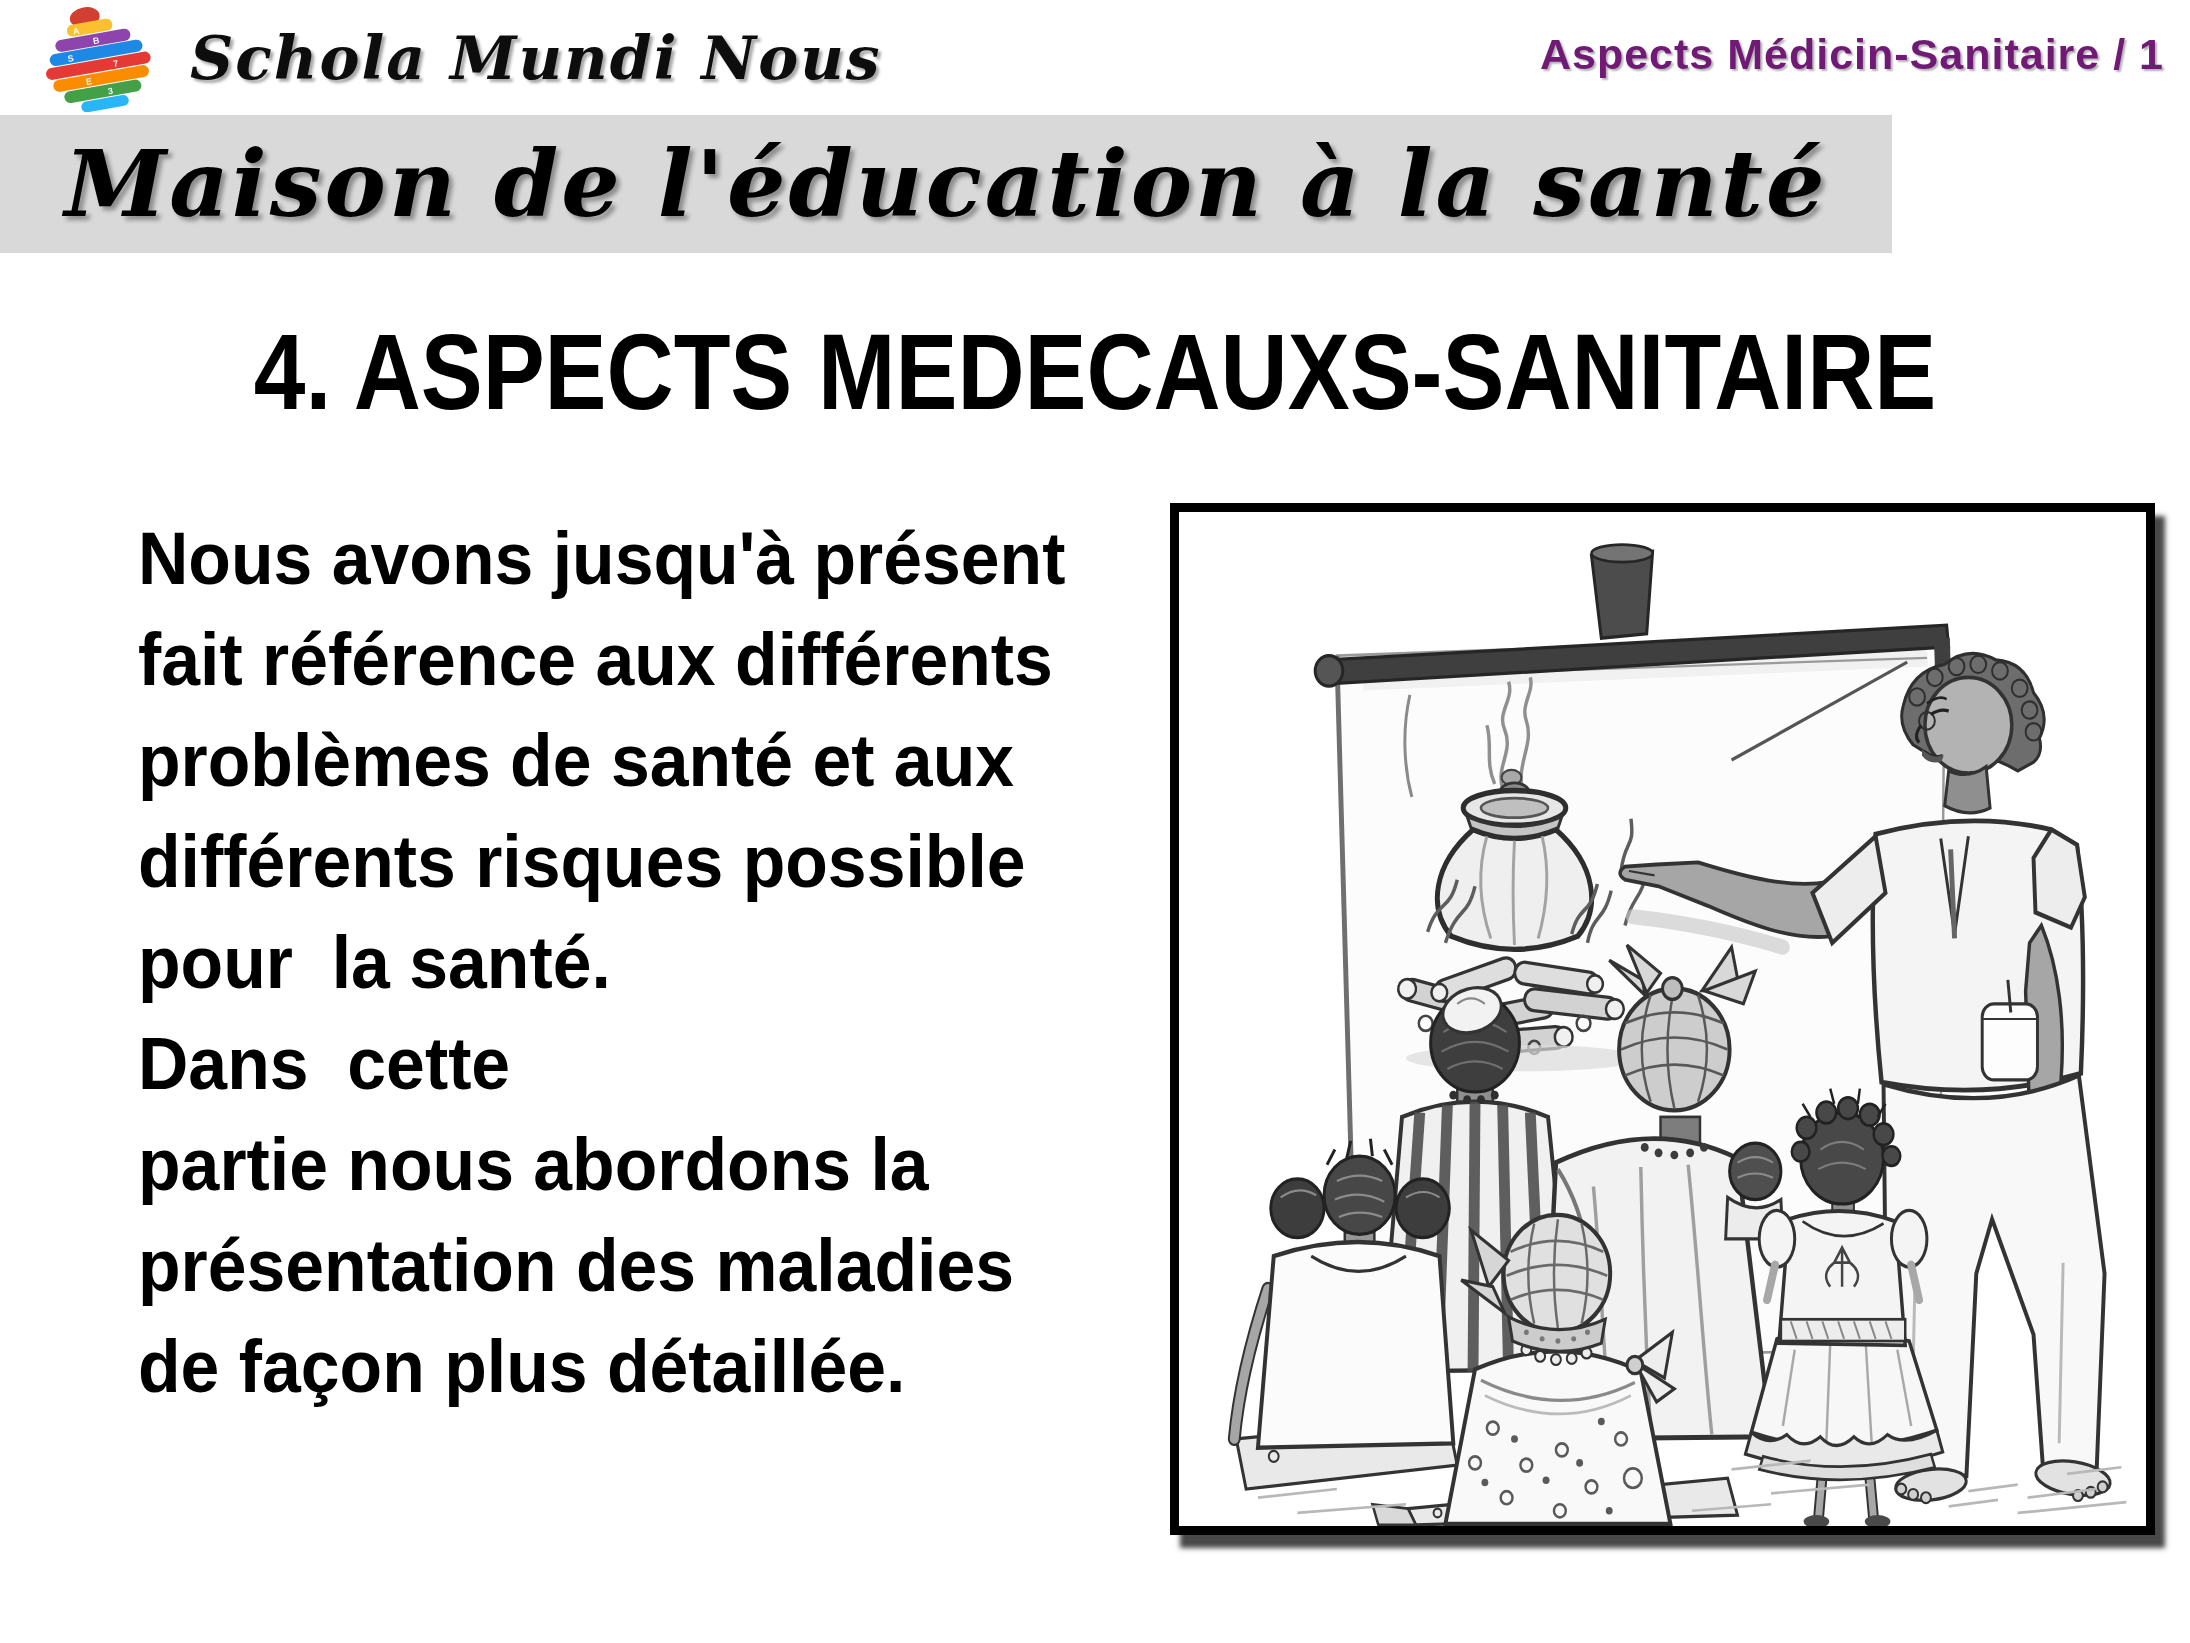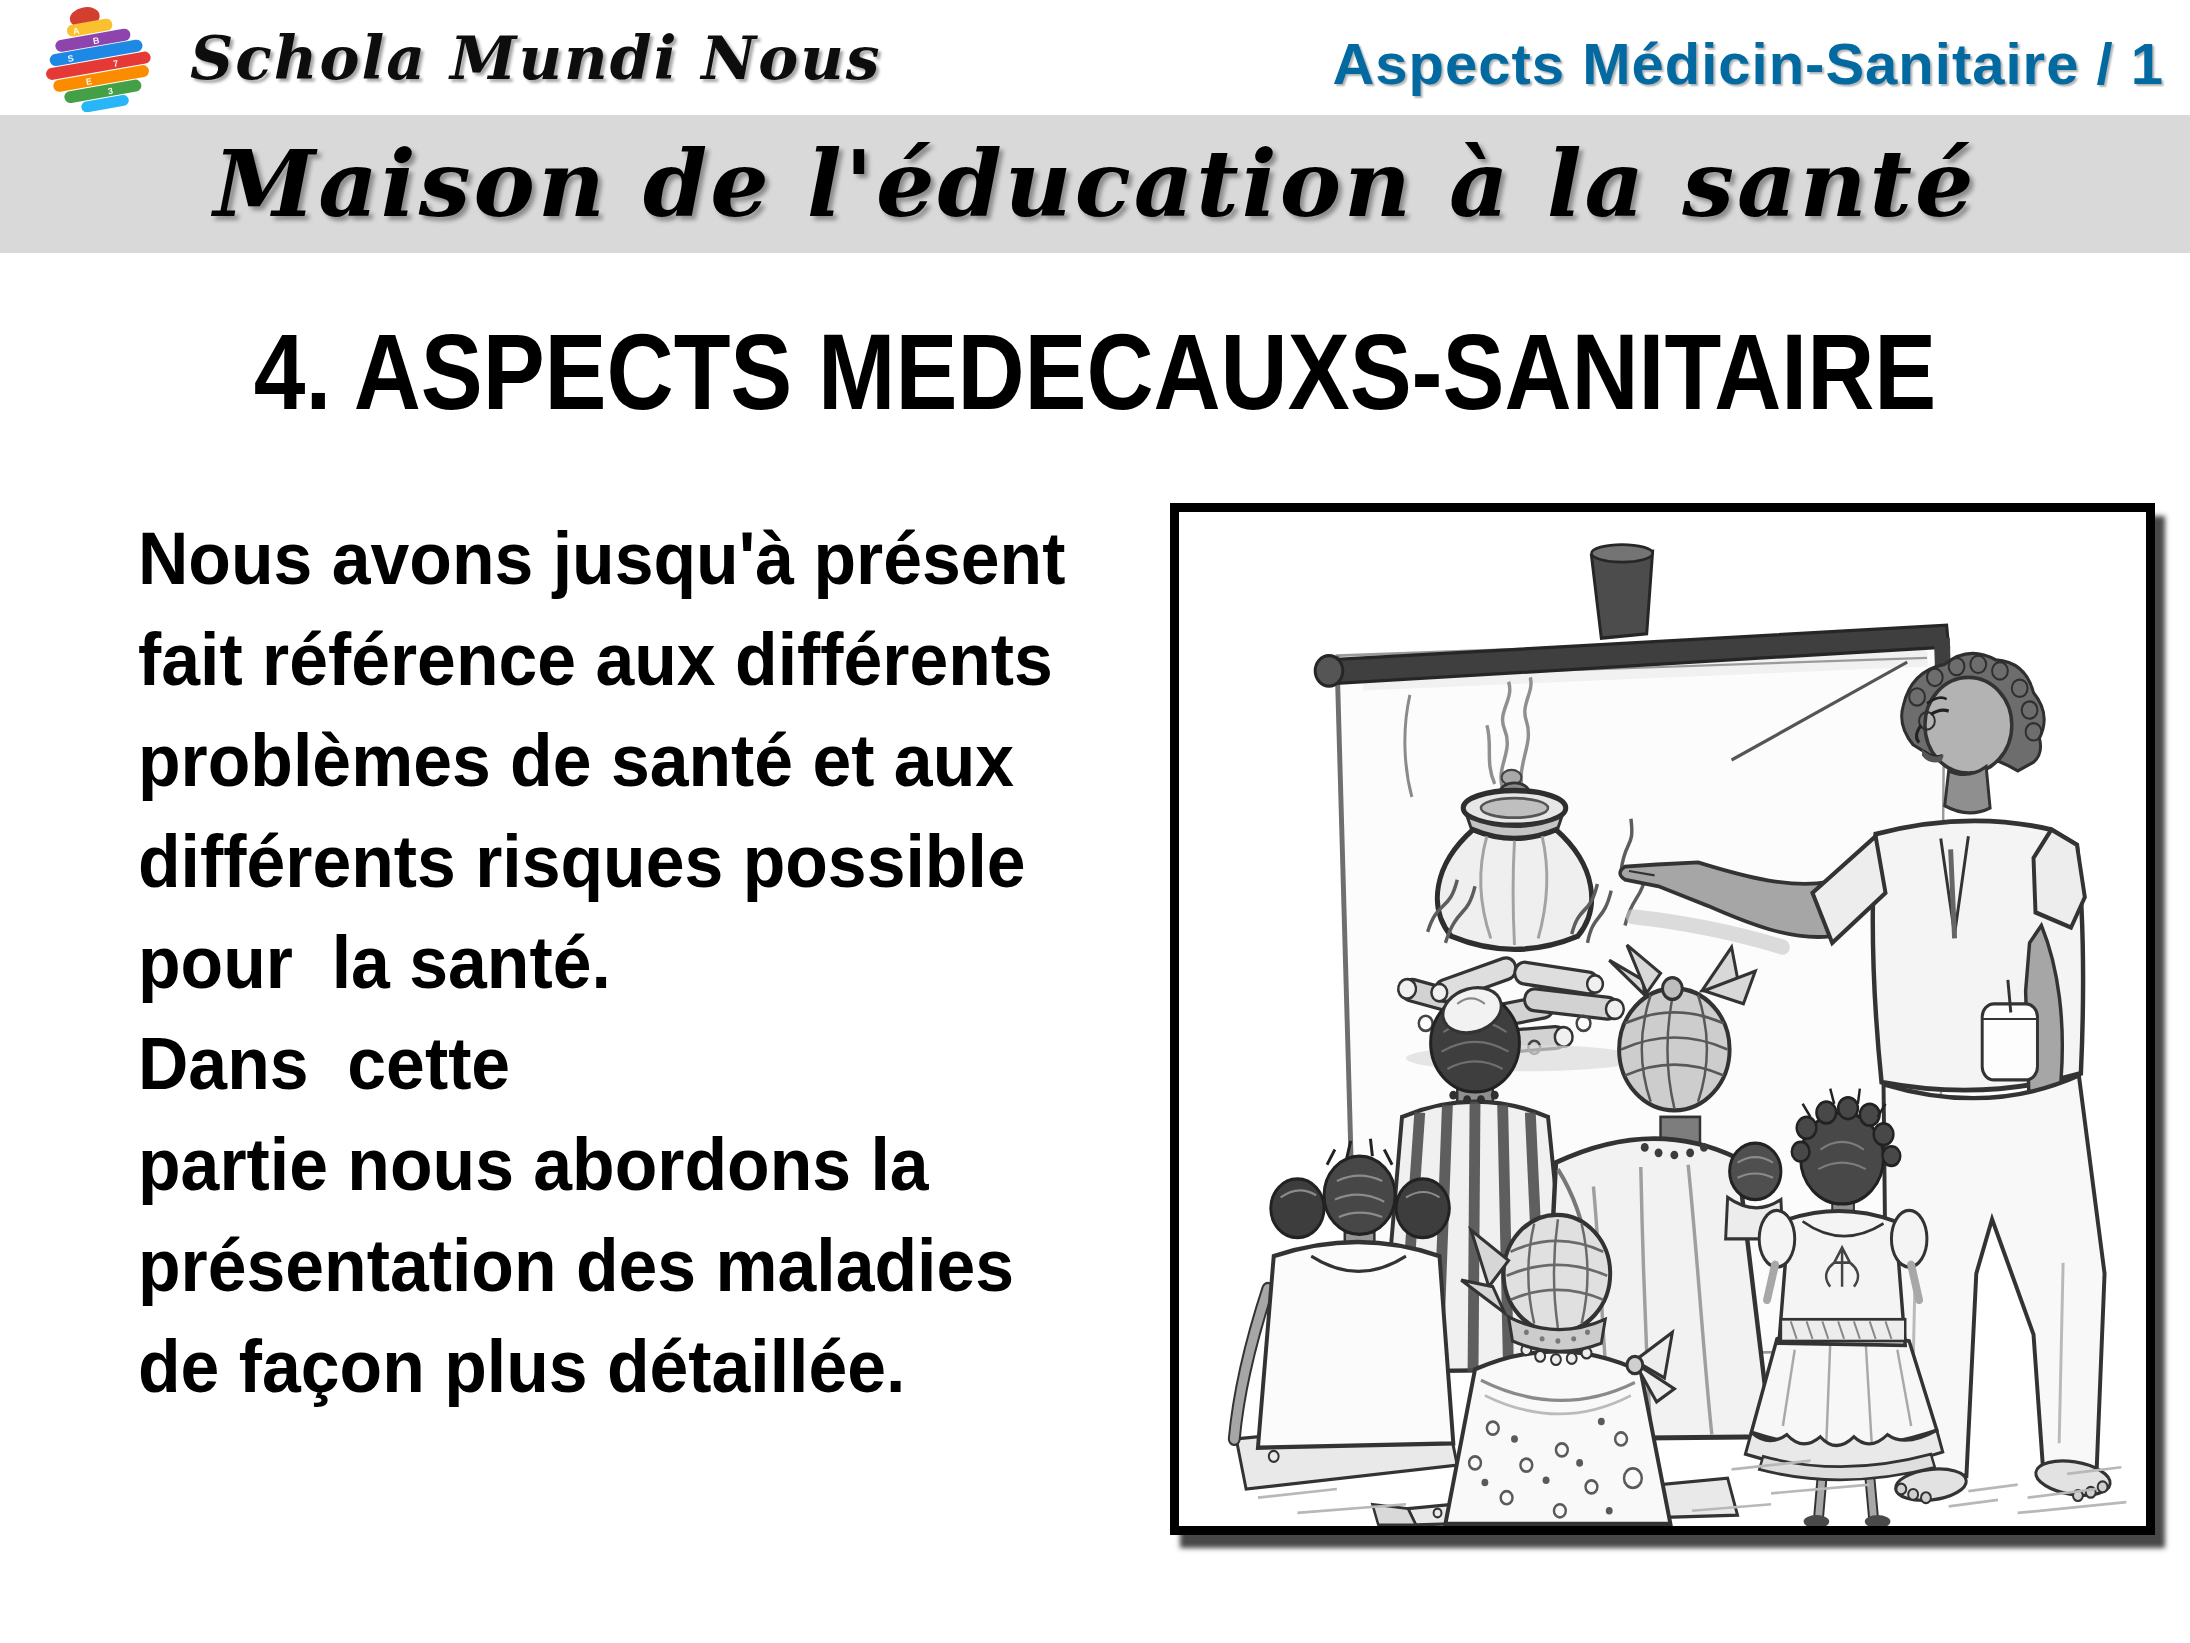--- a/index.html
+++ b/index.html
@@ -11,25 +11,25 @@
   .header{position:absolute;top:0;left:0;width:2190px;height:115px;background:#fff;}
   .logo{position:absolute;left:16px;top:4px;width:162px;height:108px;}
   .brand{
     position:absolute;left:190px;top:8px;height:100px;line-height:100px;
     font-family:"DejaVu Serif",serif;font-style:italic;font-weight:bold;
     font-size:60px;letter-spacing:2px;color:#0d0d0d;white-space:nowrap;
     text-shadow:3px 3px 3px rgba(0,0,0,0.35);
   }
   .page-label{
     position:absolute;right:26px;top:30px;
-    font-weight:bold;font-size:58px;letter-spacing:1px;color:#0369a1;white-space:nowrap;
+    font-weight:bold;font-size:43px;letter-spacing:1px;color:#701a75;white-space:nowrap;
     text-shadow:2px 2px 2px rgba(0,0,0,0.30);
   }
   
-  .banner{position:absolute;top:115px;left:0;width:2190px;height:138px;background:#d9d9d9;text-align:center;}
+  .banner{position:absolute;top:115px;left:0;width:1892px;height:138px;background:#d9d9d9;text-align:center;}
   .banner-title{
     display:inline-block;line-height:138px;
     font-family:"DejaVu Serif",serif;font-style:italic;font-weight:bold;
     font-size:92px;letter-spacing:3px;color:#000;white-space:nowrap;
     text-shadow:4px 4px 4px rgba(0,0,0,0.35);
   }
   
   .section-title{
     position:absolute;top:312px;left:0;width:2190px;text-align:center;
     font-weight:bold;font-size:108px;line-height:120px;white-space:nowrap;

